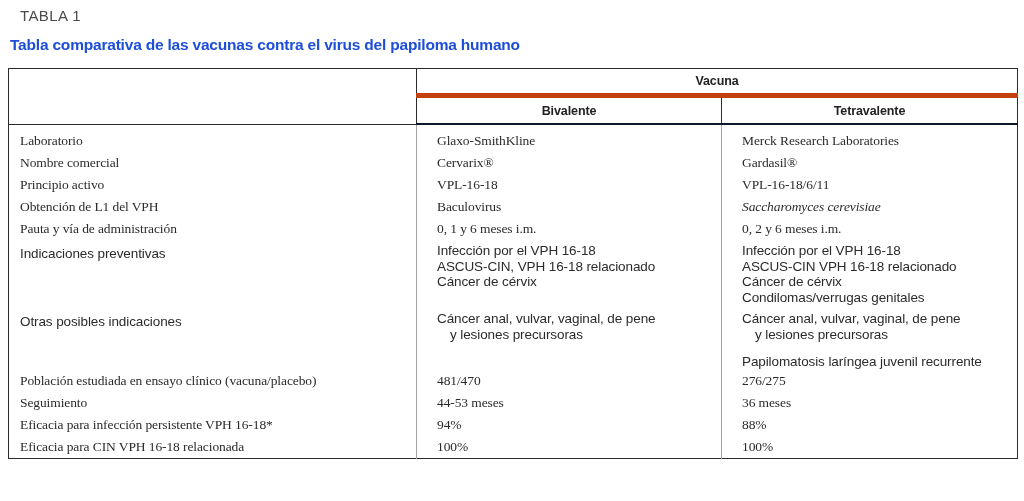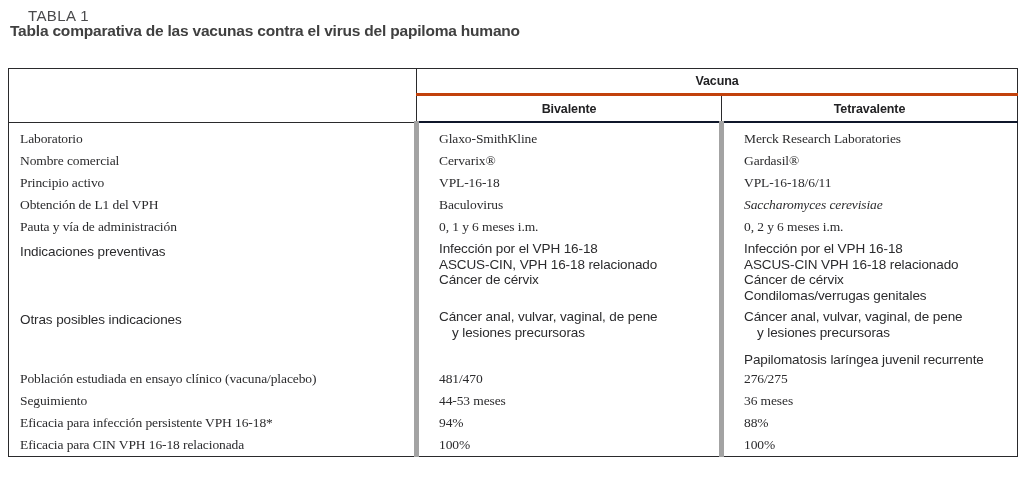--- a/index.html
+++ b/index.html
@@ -2,47 +2,47 @@
 <html><head>
 <meta charset="utf-8">
 <style>
   html,body { margin:0; padding:0; background:#ffffff; }
   .page {
     position:relative; width:1024px; height:501px; background:#ffffff;
     font-family:"Liberation Sans", sans-serif; color:#2b2b2d;
     letter-spacing:-0.1px;
   }
   .eyebrow {
-    position:absolute; left:28px; top:7px;
+    position:absolute; left:20px; top:7px;
     font-size:15px; color:#4a4a4c; letter-spacing:0.4px;
   }
   .title {
-    position:absolute; left:10px; top:22px;
-    font-size:15.5px; font-weight:bold; color:#404040; letter-spacing:-0.2px;
+    position:absolute; left:10px; top:36px;
+    font-size:15.5px; font-weight:bold; color:#1d4ed8; letter-spacing:-0.2px;
   }
   .tbl-wrap { position:absolute; left:8px; top:68px; width:1009px; height:379px; }
   table.cmp {
     border-collapse:collapse; table-layout:fixed;
     width:1009px; height:379px;
     border:1.5px solid #2a2a2c;
     font-size:13.5px; color:#2b2b2d;
   }
   col.c1 { width:408px; } col.c2 { width:305px; } col.c3 { width:296px; }
   th, td { padding:0; margin:0; font-weight:normal; }
   thead th {
     font-weight:bold; font-size:12.5px; text-align:center;
     color:#222224; vertical-align:middle;
   }
-  th.group { border-bottom:3px solid #c2410c; border-left:1px solid #2a2a2c; height:24px;margin-top:27px; }
+  th.group { border-bottom:5px solid #c2410c; border-left:1px solid #2a2a2c; height:24px;margin-top:27px; }
   th.corner { border-bottom:1px solid #2a2a2c; }
   th.sub { border-bottom:2px solid #0f172a; height:25px; }
   th.sub.v { border-left:1px solid #2a2a2c; }
   tbody td { vertical-align:top; line-height:22px; }
   tbody td.label { padding-left:11px; }
-  tbody td.val { border-left:5px solid #a3a3a3; padding-left:20px; }
+  tbody td.val { border-left:1px solid #a3a3a3; padding-left:20px; }
   tbody tr.first td { padding-top:5px; }
   tr.single { height:22px;font-family:Liberation Serif, serif; }
   tr.tall-a { height:66px; }
   tr.tall-b { height:63px; }
   .ml { line-height:15.5px; }
   .ml .line { display:block; }
   .pt { padding-top:3px;margin-top:44px; }
   .pt2 { padding-top:5px; }
   .indent { padding-left:13px; }
   .para2 { margin-top:12px; }

